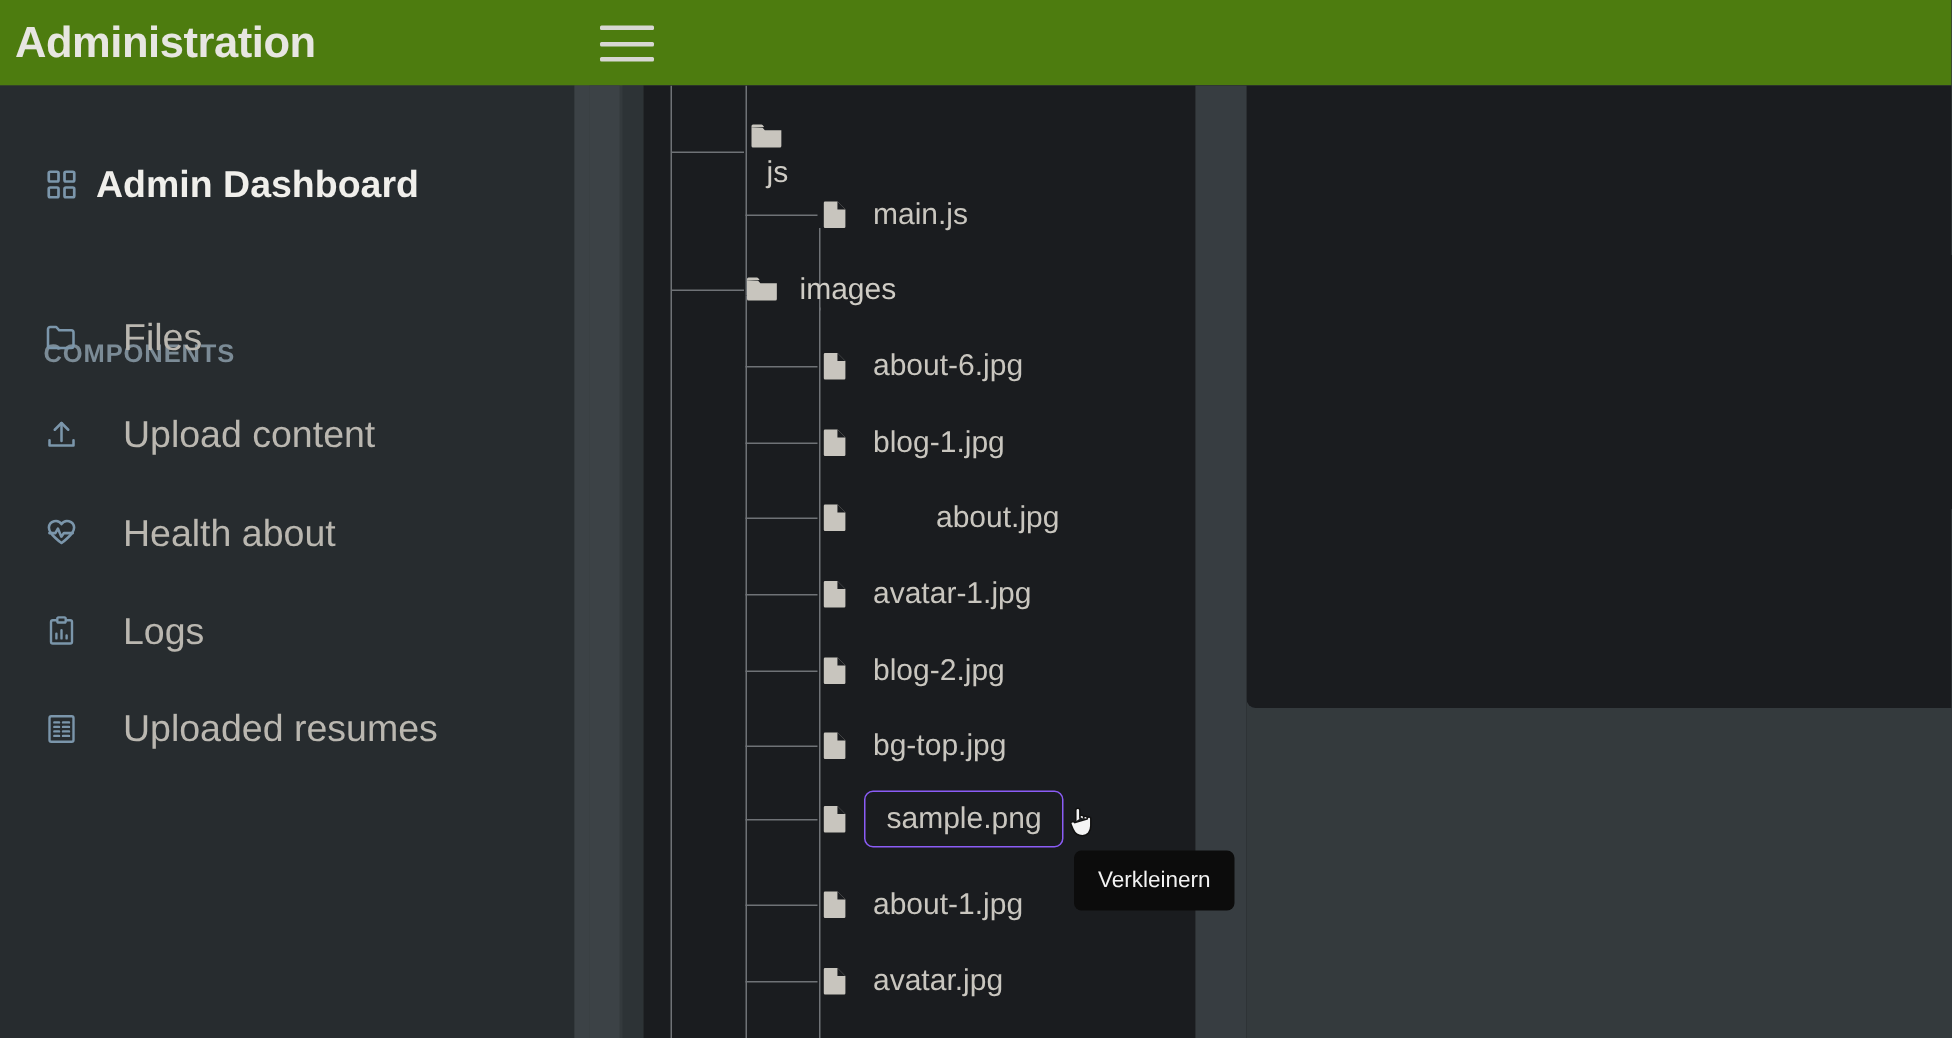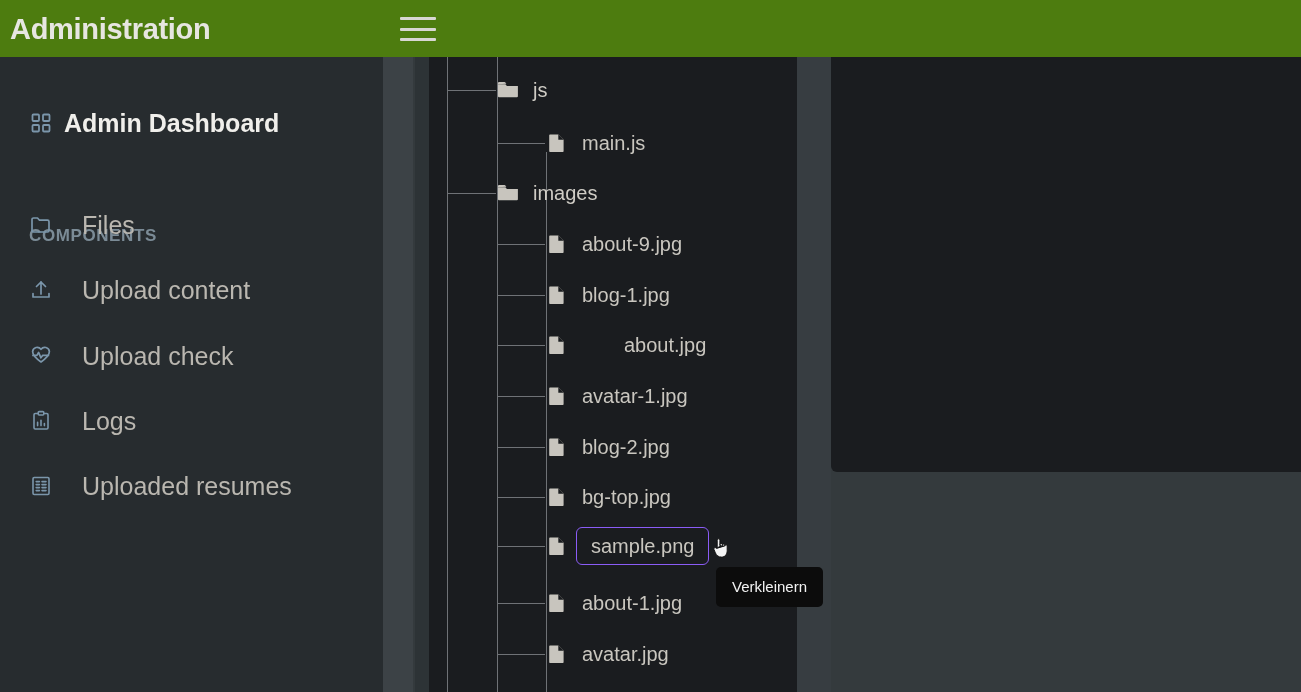--- a/index.html
+++ b/index.html
@@ -218,21 +218,21 @@
       <span class="lbl">Upload content</span>
     </div>
 
     <div class="nav-item nav-reg" style="top:277px">
       <span class="ic">
         <svg viewBox="0 0 24 24" width="24" height="24" fill="none" stroke="#7b96ab" stroke-width="1.7" stroke-linecap="round" stroke-linejoin="round">
           <path d="M20.4 7.6a4.6 4.6 0 0 0-8.4-2.2A4.6 4.6 0 0 0 3.6 7.6c0 4.6 8.4 10.4 8.4 10.4s8.4-5.8 8.4-10.4z"></path>
           <path d="M3.9 11.4h4l1.7-3 2.3 5.4 1.7-2.4h5.9"></path>
         </svg>
       </span>
-      <span class="lbl">Upload check</span>
+      <span class="lbl">Health about</span>
     </div>
 
     <div class="nav-item nav-reg" style="top:342px">
       <span class="ic">
         <svg viewBox="0 0 24 24" width="24" height="24" fill="none" stroke="#7b96ab" stroke-width="1.6" stroke-linecap="round" stroke-linejoin="round">
           <path d="M8.5 4.5H6.2A1.2 1.2 0 0 0 5 5.7v13.1A1.2 1.2 0 0 0 6.2 20h11.6a1.2 1.2 0 0 0 1.2-1.2V5.7a1.2 1.2 0 0 0-1.2-1.2h-2.3"></path>
           <rect x="9.2" y="2.6" width="5.6" height="3.4" rx="0.9"></rect>
           <path d="M8.6 16.6v-3.2M12 16.6v-5.4M15.4 16.6v-2"></path>
         </svg>
       </span>
@@ -252,21 +252,21 @@
 
   </div>
   <div class="sidebar-gutter"></div>
 
   <div class="tree" id="tree">
     <div class="tree-spine"></div>
     <div class="tree-spine2"></div>
     <div class="tree-spine3"></div>
     <div class="tree-spine-file"></div>
     <div class="tree-spine-file2"></div>
-  <div class="node node-folder" style="top: 11px;">
+  <div class="node node-folder" style="top: 22px; flex-direction: column;">
         <div class="connector"></div>
         <span class="glyph"><svg viewBox="0 0 22 24" width="22" height="24">
             <path d="M1 6.2h7.4l1.5 1.7h11v10.4a1 1 0 0 1-1 1H2a1 1 0 0 1-1-1z" fill="#c8c5be"></path>
             <path d="M1 6.2V5a1 1 0 0 1 1-1h5.6a1 1 0 0 1 .8.4l1 1.3z" fill="#c8c5be"></path>
           </svg></span>
         <span class="name">js</span>
       </div>
       <div class="node node-file" style="top: 64px;">
         <div class="connector"></div>
         <span class="glyph"><svg viewBox="0 0 22 24" width="22" height="24">
@@ -282,21 +282,21 @@
             <path d="M1 6.2V5a1 1 0 0 1 1-1h5.6a1 1 0 0 1 .8.4l1 1.3z" fill="#c8c5be"></path>
           </svg></span>
         <span class="name">images</span>
       </div>
       <div class="node node-file" style="top: 165px;">
         <div class="connector"></div>
         <span class="glyph"><svg viewBox="0 0 22 24" width="22" height="24">
             <path d="M4 3.4h8.3L17.6 8.7v11.5a.8.8 0 0 1-.8.8H4a.8.8 0 0 1-.8-.8V4.2a.8.8 0 0 1 .8-.8z" fill="#c8c5be"></path>
             <path d="M12.3 3.4 17.6 8.7h-5.3z" fill="#1a1c1f"></path>
           </svg></span>
-        <span class="name">about-9.jpg</span>
+        <span class="name">about-6.jpg</span>
       </div>
       <div class="node node-file" style="top: 216px;">
         <div class="connector"></div>
         <span class="glyph"><svg viewBox="0 0 22 24" width="22" height="24">
             <path d="M4 3.4h8.3L17.6 8.7v11.5a.8.8 0 0 1-.8.8H4a.8.8 0 0 1-.8-.8V4.2a.8.8 0 0 1 .8-.8z" fill="#c8c5be"></path>
             <path d="M12.3 3.4 17.6 8.7h-5.3z" fill="#1a1c1f"></path>
           </svg></span>
         <span class="name">blog-1.jpg</span>
       </div>
       <div class="node node-file" style="top: 266px; gap: 42px;">

